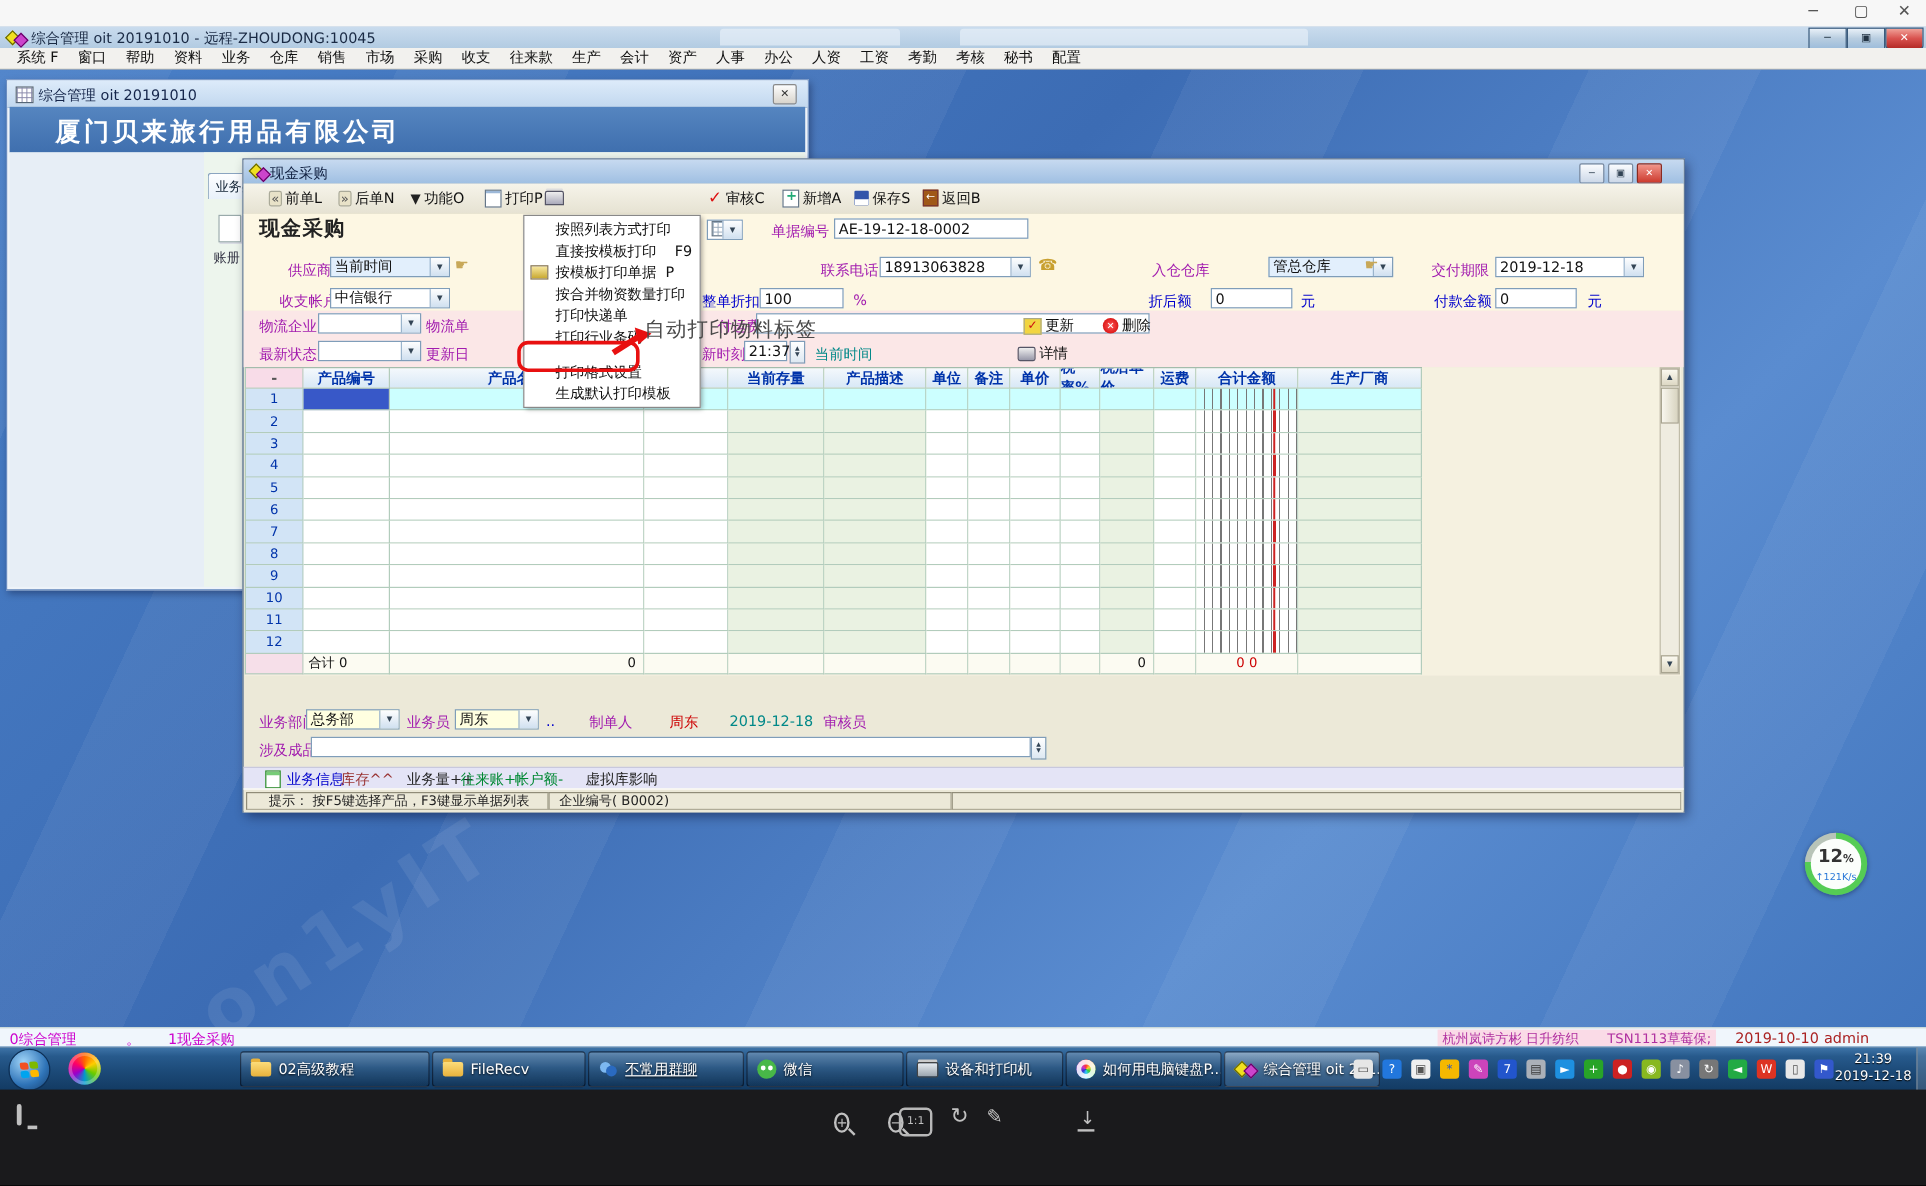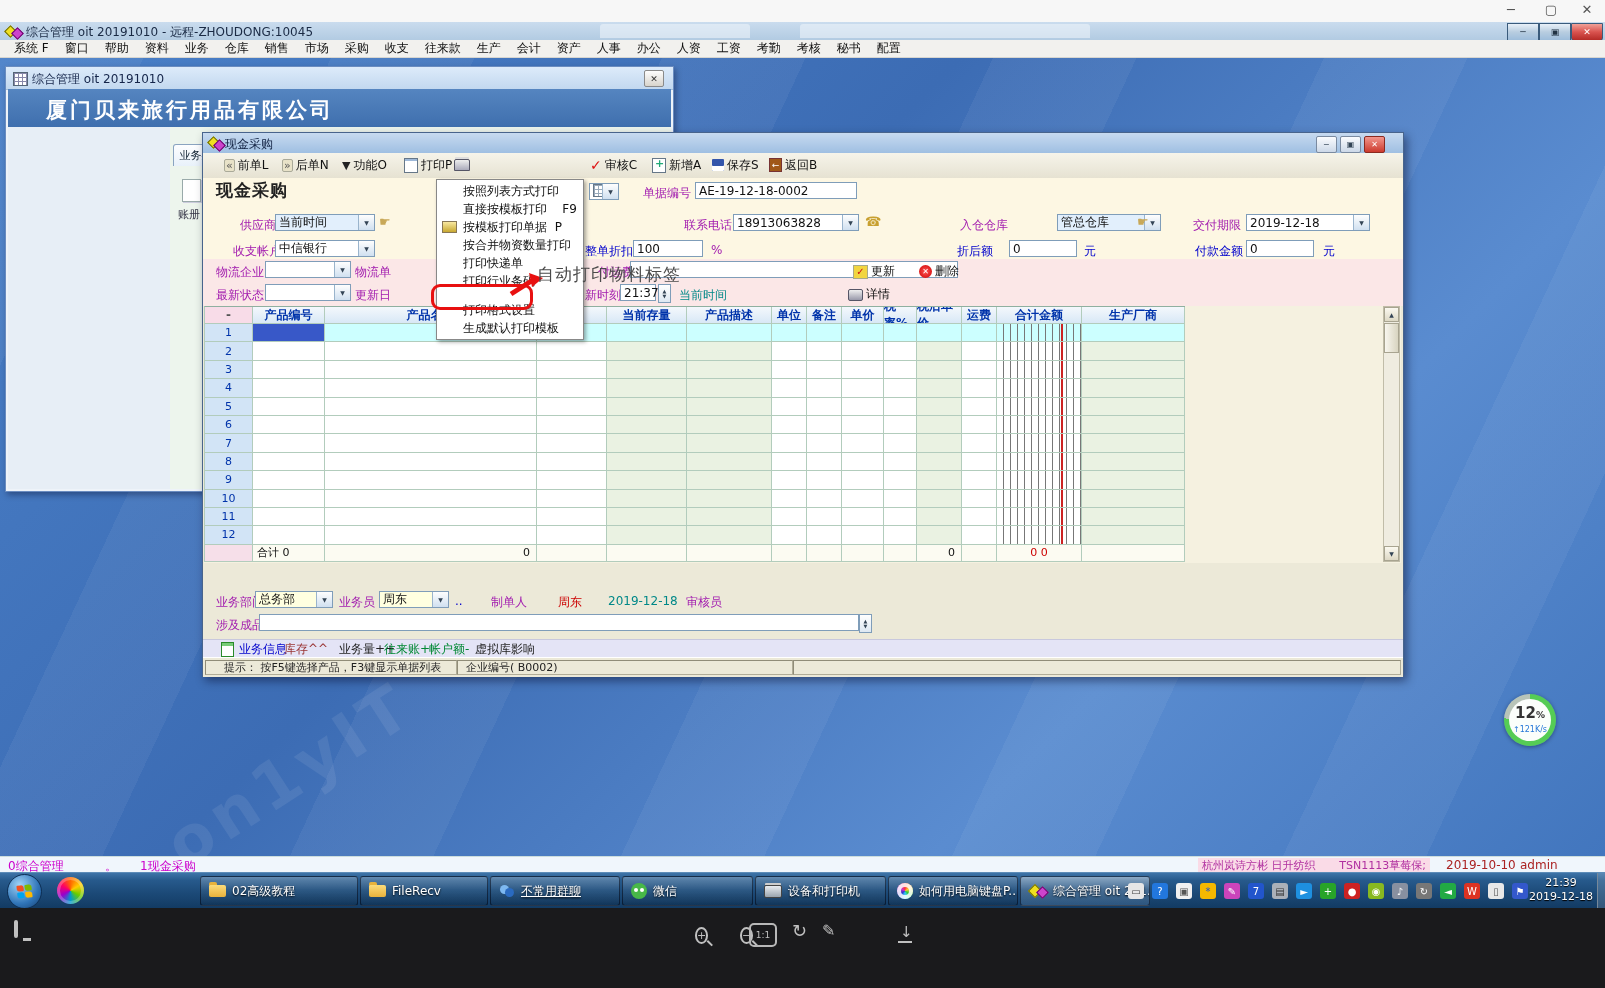--- a/index.html
+++ b/index.html
@@ -655,21 +655,21 @@
           <span>▼</span>
         </span>
 
       <div id="statusrow">
           <span class="ic-book" style="left: 18px; top: 2px;"></span>
           <div class="st-item" style="left: 36px; color: rgb(0, 0, 204);">业务信息</div>
           <div class="st-item" style="left: 81px; color: rgb(153, 51, 51);">库存^^</div>
           <div class="st-item" style="left: 136px; color: rgb(34, 34, 34);">业务量++</div>
           <div class="st-item" style="left: 181px; color: rgb(0, 136, 51);">往来账+</div>
           <div class="st-item" style="left: 226px; color: rgb(0, 136, 51);">帐户额-</div>
-          <div class="st-item" style="left: 272px; color: rgb(34, 34, 34); font-family: Liberation Serif, serif;">虚拟库影响</div>
+          <div class="st-item" style="left: 285px; color: rgb(34, 34, 34); font-family: Liberation Serif, serif;">虚拟库影响</div>
         </div>
 
       <div id="dlgbottom">
         <span class="panel" style="left:2px;width:252px;padding-left:18px;">
             <span>提示： 按F5键选择产品，F3键显示单据列表</span>
           </span>
         <span class="panel" style="left:254px;width:336px;">
             <span>企业编号( B0002)</span>
           </span>
         <span class="panel" style="left:590px;width:608px;"></span>

